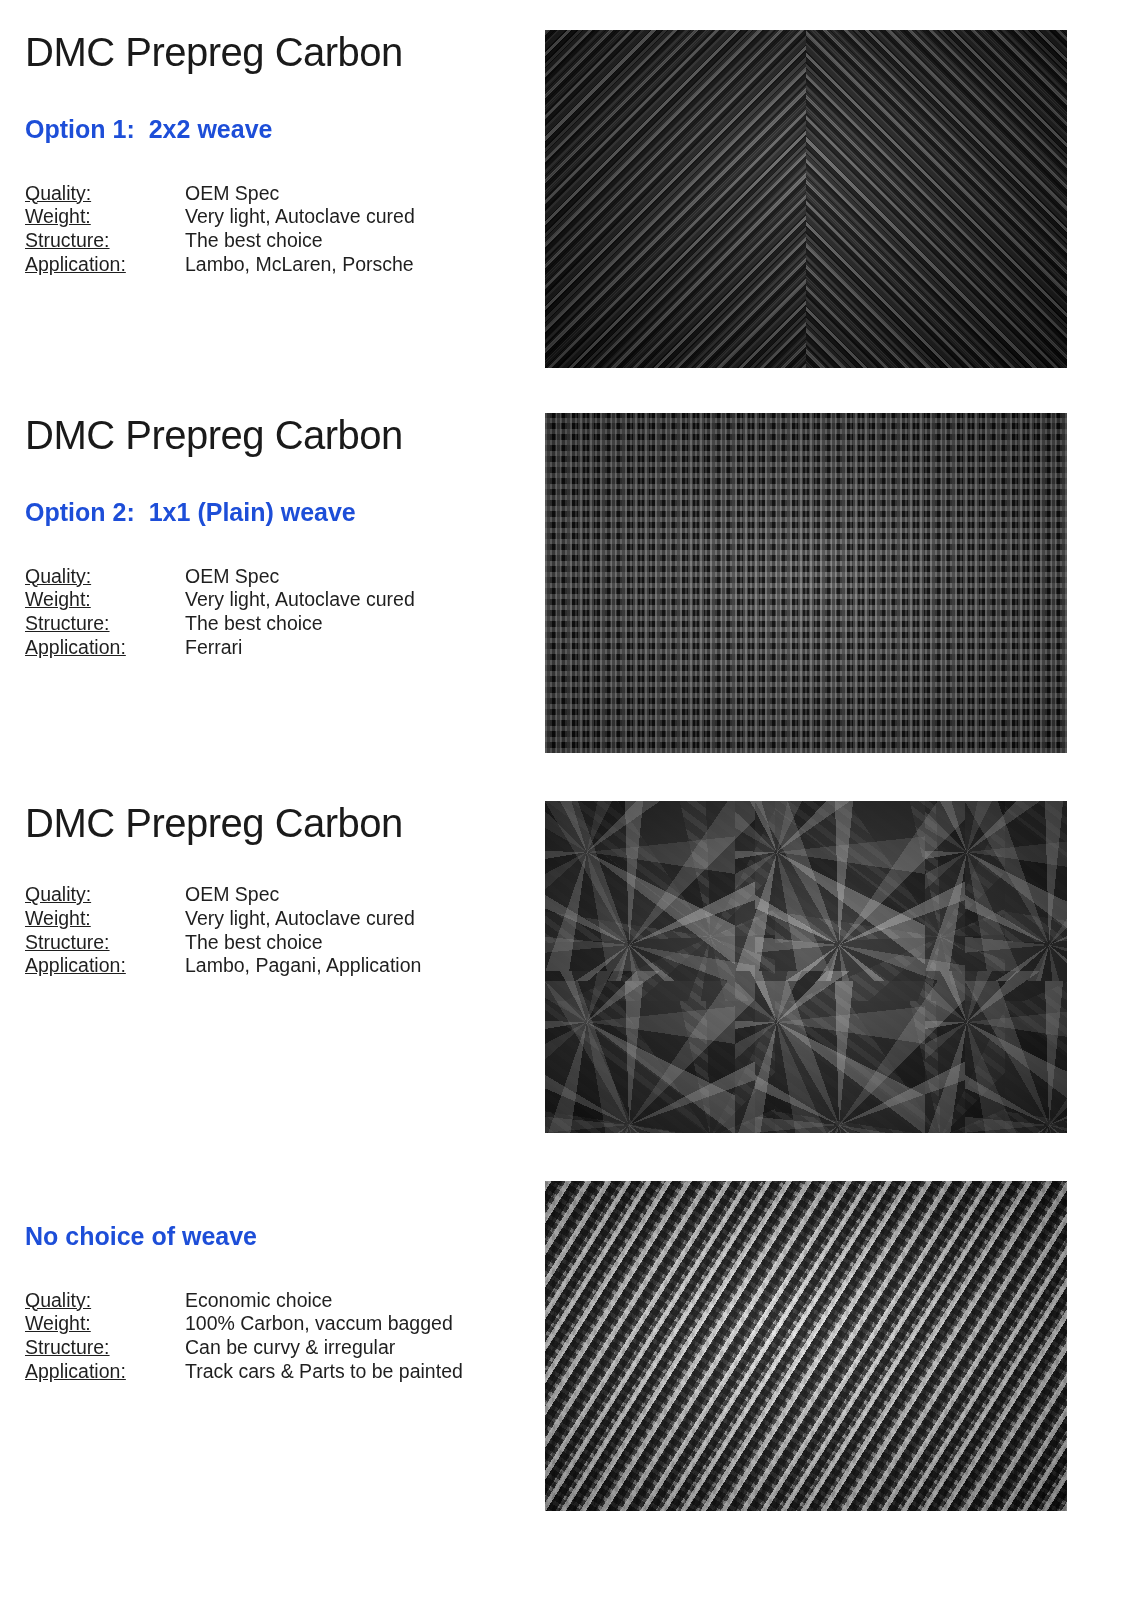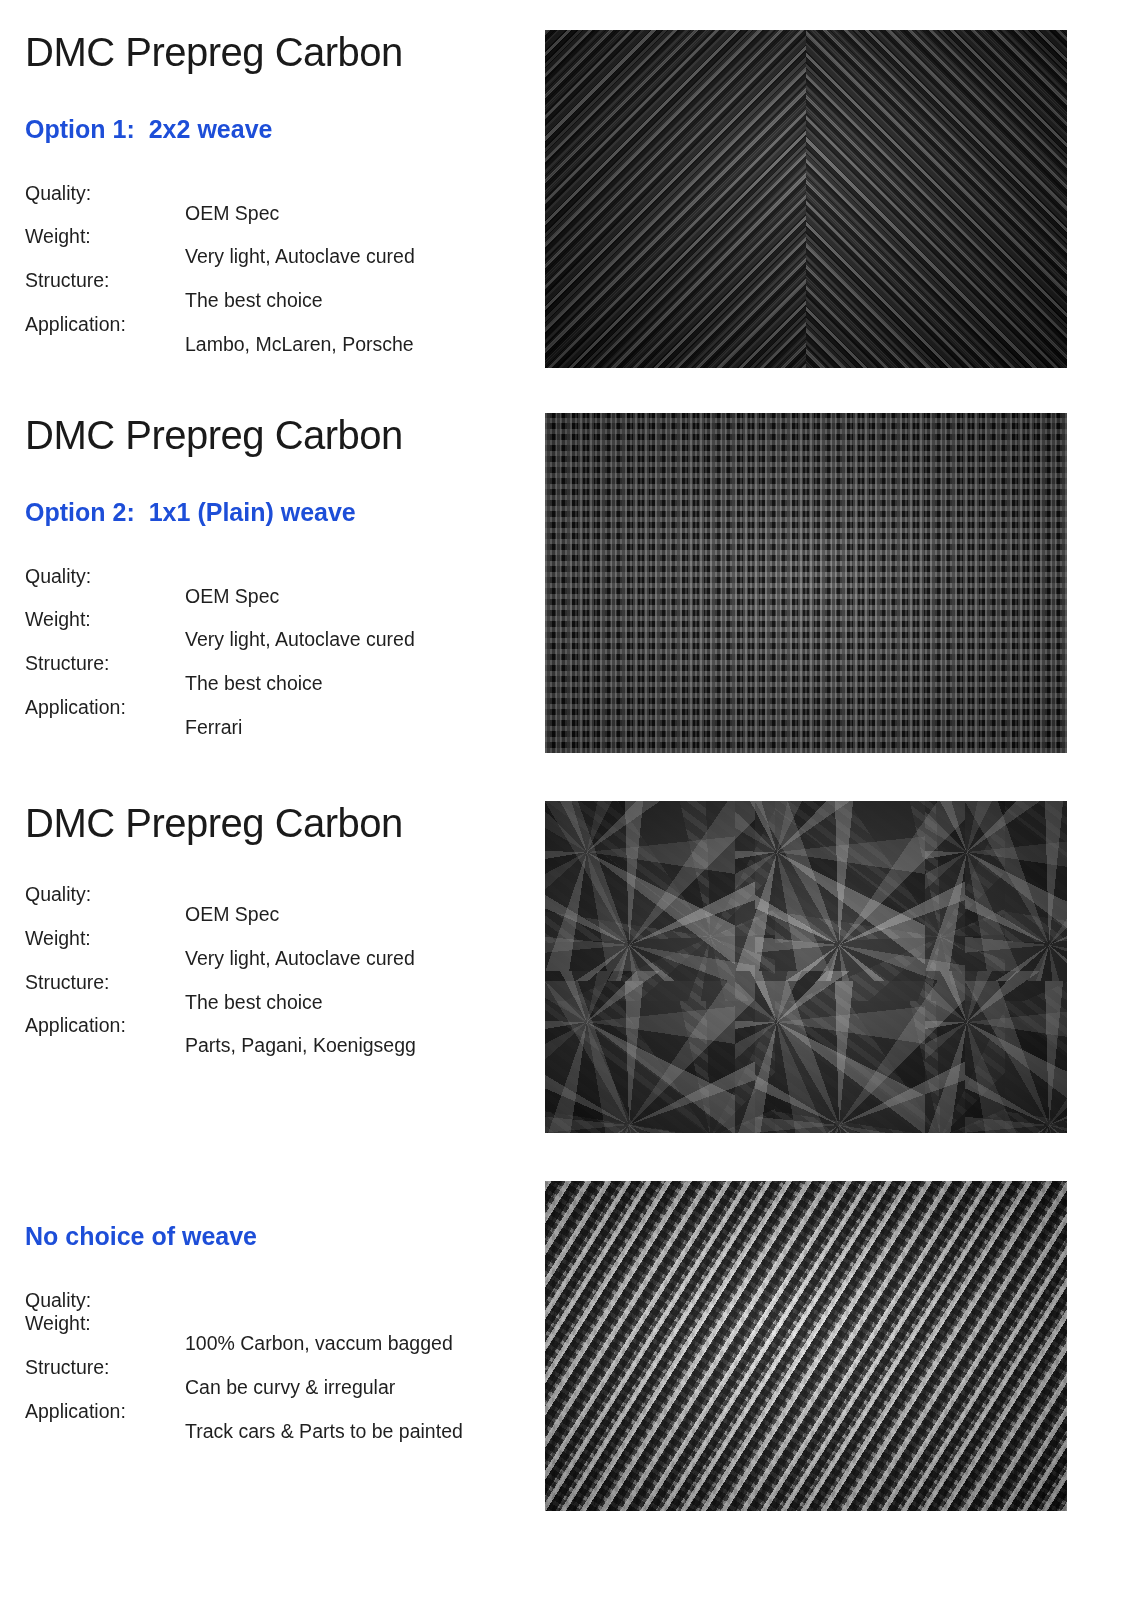--- a/index.html
+++ b/index.html
@@ -59,22 +59,23 @@
     line-height: 1.22;
     color: #1f1f1f;
   }
   .spec-row {
     display: flex;
     flex-direction: row;
   }
   .spec-key {
     width: 160px;
     flex: 0 0 160px;
-  }
-  .spec-val { flex: 1 1 auto; margin-top: 20px; }
+    text-decoration: underline;
+  }
+  .spec-val { flex: 1 1 auto; }
 
   .swatch {
     width: 522px;
     height: 338px;
     background: #111;
     position: relative;
     overflow: hidden;
   }
   .swatch.plain { height: 340px; }
   .swatch.forged { height: 332px; }
@@ -278,21 +279,21 @@
         <div class="spec-row">
           <div class="spec-key">Weight:</div>
           <div class="spec-val">Very light, Autoclave cured</div>
         </div>
         <div class="spec-row">
           <div class="spec-key">Structure:</div>
           <div class="spec-val">The best choice</div>
         </div>
         <div class="spec-row">
           <div class="spec-key">Application:</div>
-          <div class="spec-val">Parts, Pagani, Koenigsegg</div>
+          <div class="spec-val">Lambo, Pagani, Application</div>
         </div>
       </div>
     </div>
     <div class="section-media">
       <div class="swatch forged tex-forged">
         <div class="flakes"></div>
         <div class="vign"></div>
       </div>
     </div>
   </div>
@@ -300,20 +301,21 @@
   <div class="gap-3"></div>
 
   <div class="section">
     <div class="section-text">
       <h2 class="option">
         <span class="opt-value">No choice of weave</span>
       </h2>
       <div class="specs">
         <div class="spec-row">
           <div class="spec-key">Quality:</div>
+          <div class="spec-val">Economic choice</div>
         </div>
         <div class="spec-row">
           <div class="spec-key">Weight:</div>
           <div class="spec-val">100% Carbon, vaccum bagged</div>
         </div>
         <div class="spec-row">
           <div class="spec-key">Structure:</div>
           <div class="spec-val">Can be curvy &amp; irregular</div>
         </div>
         <div class="spec-row">

